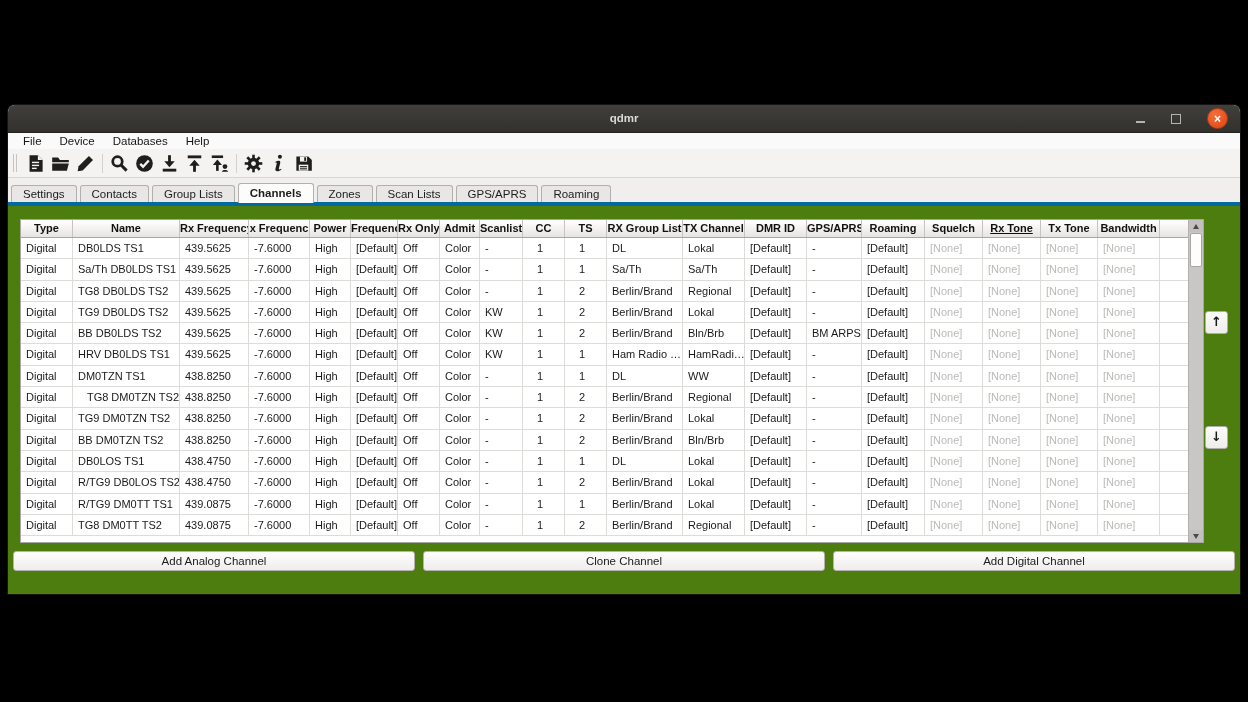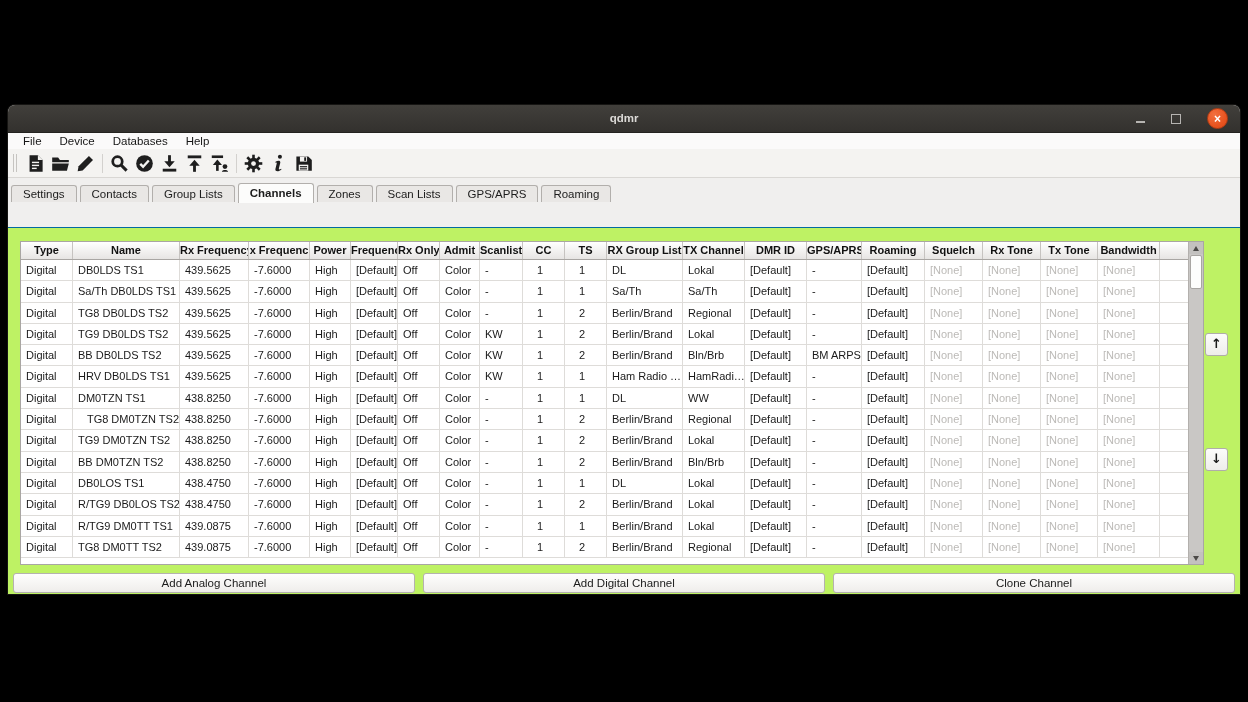--- a/index.html
+++ b/index.html
@@ -33,22 +33,22 @@
   .tool{width:23px;height:23px;display:flex;align-items:center;justify-content:center;margin:0 1px;}
   .tool svg{width:19px;height:19px;}
   .tsep{width:1px;height:19px;background:#d3d1ce;margin:0 4px;}
 
   
   .tabbar{position:absolute;left:3px;top:78px;height:19px;display:flex;align-items:flex-end;z-index:3;}
   .tab{height:16px;line-height:16px;padding:0 11px;margin-right:3px;font-size:11.5px;color:#1c1c1c;
        background:#e9e7e5;border:1px solid #b2afac;border-bottom:none;border-radius:3px 3px 0 0;}
   .tab.active{height:19px;line-height:19px;background:#fcfcfb;font-weight:bold;margin-bottom:-1px;z-index:4;}
 
-  .panel{position:absolute;left:0;right:0;top:97px;bottom:0;background:#bef264;
-         border-top:1px solid #0369a1;margin-top:25px;}
+  .panel{position:absolute;left:0;right:0;top:97px;bottom:0;background:#4d7c0f;
+         border-top:4px solid #0369a1;}
 
   
   .table-frame{position:absolute;left:12px;top:13px;width:1182px;height:322px;
                background:#fff;border:1px solid #a9a6a3;}
   .thead{height:17px;display:flex;background:linear-gradient(#ffffff,#e7e5e3);
          border-bottom:1px solid #a9a6a3;margin-right:14px;}
   .th{box-sizing:border-box;border-right:1px solid #c6c3c0;font-weight:bold;font-size:11px;
       text-align:center;line-height:16px;white-space:nowrap;overflow:hidden;flex:none;color:#111;}
   .th.filler{border-right:none;flex:1;}
   .tbody{position:absolute;left:0;right:14px;top:18px;bottom:0;overflow:hidden;background:#fff;}
@@ -219,21 +219,21 @@
           <div class="th" style="width: 40px;">Admit</div>
           <div class="th" style="width: 43px;">Scanlist</div>
           <div class="th" style="width: 42px;">CC</div>
           <div class="th" style="width: 42px;">TS</div>
           <div class="th" style="width: 76px;">RX Group List</div>
           <div class="th" style="width: 62px;">TX Channel</div>
           <div class="th" style="width: 62px;">DMR ID</div>
           <div class="th" style="width: 55px;">GPS/APRS</div>
           <div class="th" style="width: 63px;">Roaming</div>
           <div class="th" style="width: 58px;">Squelch</div>
-          <div class="th" style="width: 58px;">Rx Tone</div>
+          <div class="th" style="width: 58px; text-decoration: underline;">Rx Tone</div>
           <div class="th" style="width: 57px;">Tx Tone</div>
           <div class="th" style="width: 62px;">Bandwidth</div>
           <div class="th filler"></div>
         </div>
       <div class="tbody" id="tbody">
           <div class="tr">
             <div class="td" style="width: 52px;">Digital</div>
             <div class="td" style="width: 107px;">DB0LDS TS1</div>
             <div class="td" style="width: 69px;">439.5625</div>
             <div class="td" style="width: 61px;">-7.6000</div>
@@ -564,18 +564,18 @@
             <div class="tri-down"></div>
           </div>
       </div>
     </div>
 
     <div class="mv up">↑</div>
     <div class="mv down">↓</div>
 
     <div class="actions" id="actions">
         <div class="action">Add Analog Channel</div>
+        <div class="action">Clone Channel</div>
         <div class="action">Add Digital Channel</div>
-        <div class="action">Clone Channel</div>
       </div>
   </div>
 
 </div>
 
 </body></html>

